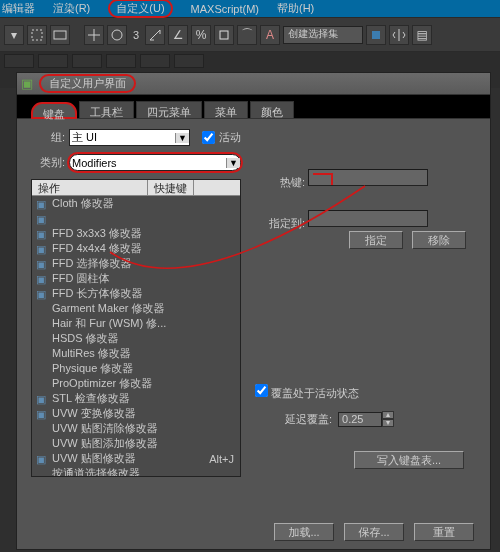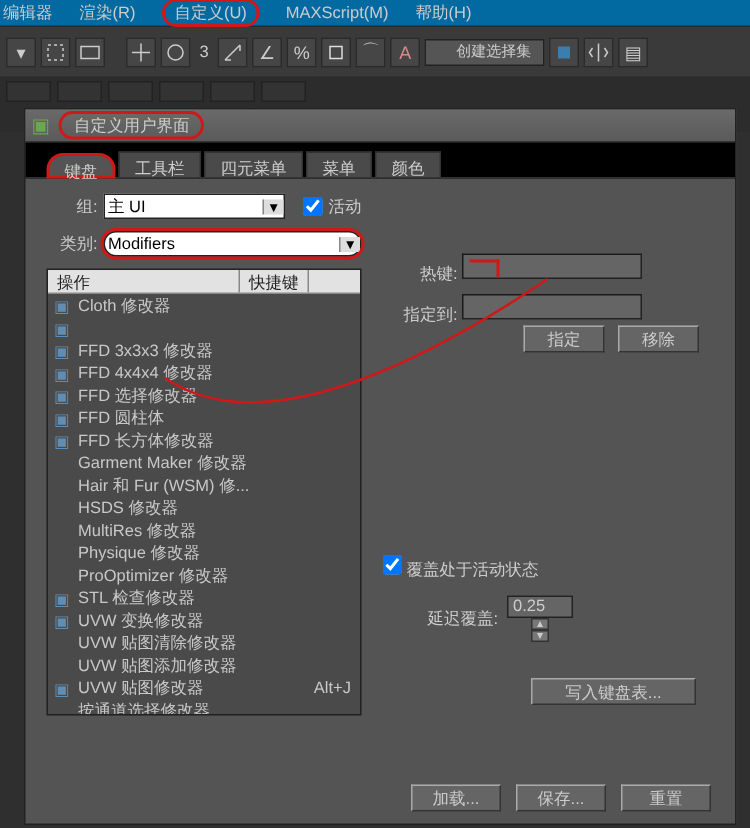--- a/index.html
+++ b/index.html
@@ -47,21 +47,21 @@
   color: #ccc;
   font-size: 12px;
 }
 .tb-ico svg { width: 14px; height: 14px; }
 .tb-sel {
   width: 80px; height: 18px;
   background: #555;
   border: 1px solid #222;
   color: #ccc;
   font-size: 10px;
-  padding-left: 20px;
+  padding-left: 4px;
 }
 .lower-dark {
   height: 36px;
   background: #2c2c2c;
   display: flex;
   gap: 4px;
   padding: 2px 4px;
 }
 .lower-dark .slot {
   width: 30px; height: 14px;
@@ -143,21 +143,21 @@
 }
 .listhdr {
   display: flex;
   background: #e2e2e2;
   color: #222;
   height: 16px;
   font-size: 11px;
   border-bottom: 1px solid #888;
 }
 .listhdr div { padding: 1px 6px; border-right: 1px solid #888; }
-.listhdr div:first-child { width: 128px; }
+.listhdr div:first-child { width: 116px; }
 .list {
   height: 280px;
   overflow-y: scroll;
   scrollbar-width: thin;
   scrollbar-color: #777 #3a3a3a;
 }
 .item {
   display: flex;
   align-items: center;
   height: 15px;
@@ -188,21 +188,21 @@
   border: 1px solid #888;
   border-top-color:#aaa; border-left-color:#aaa;
   border-bottom-color:#333; border-right-color:#333;
   height: 18px;
   color: #ccc;
   font-size: 11px;
   padding: 0 10px;
   display: inline-flex; align-items: center; justify-content: center;
 }
 .spin {
-  display:flex; align-items:center;flex-direction:column;
+  display:flex; align-items:center;
 }
 .spin-val { background:#656565; border:1px solid #222; width:44px; height:15px; padding-left:3px; }
 .spin-arrows { display:flex; flex-direction:column; }
 .spin-arrows div { width:12px; height:8px; background:#777; border:1px solid #333; font-size:8px; line-height:6px; text-align:center; }
 .bottom-btns {
   position:absolute;
   bottom: 8px; right: 16px;
   display:flex; gap: 10px; justify-content: center;
 }
 
@@ -398,21 +398,21 @@
               <span class="shortcut">Alt+J</span>
             </div>
             <div class="item indent">
               <span>按通道选择修改器</span>
             </div>
           </div>
       </div>
     </div>
     <div class="rightcol">
       <div style="height:40px"></div>
-      <div style="margin-bottom:6px">
+      <div style="margin-bottom:20px">
         <span class="rlabel">热键:</span>
         <span class="r-input hl"></span>
       </div>
       <div style="">
         <span class="rlabel">指定到:</span>
         <span class="r-input"></span>
       </div>
       <div style="text-align:right; padding-right:10px">
         <span class="btn" style="width:54px">指定</span>
         <span class="btn" style="width:54px; margin-left:6px">移除</span>

